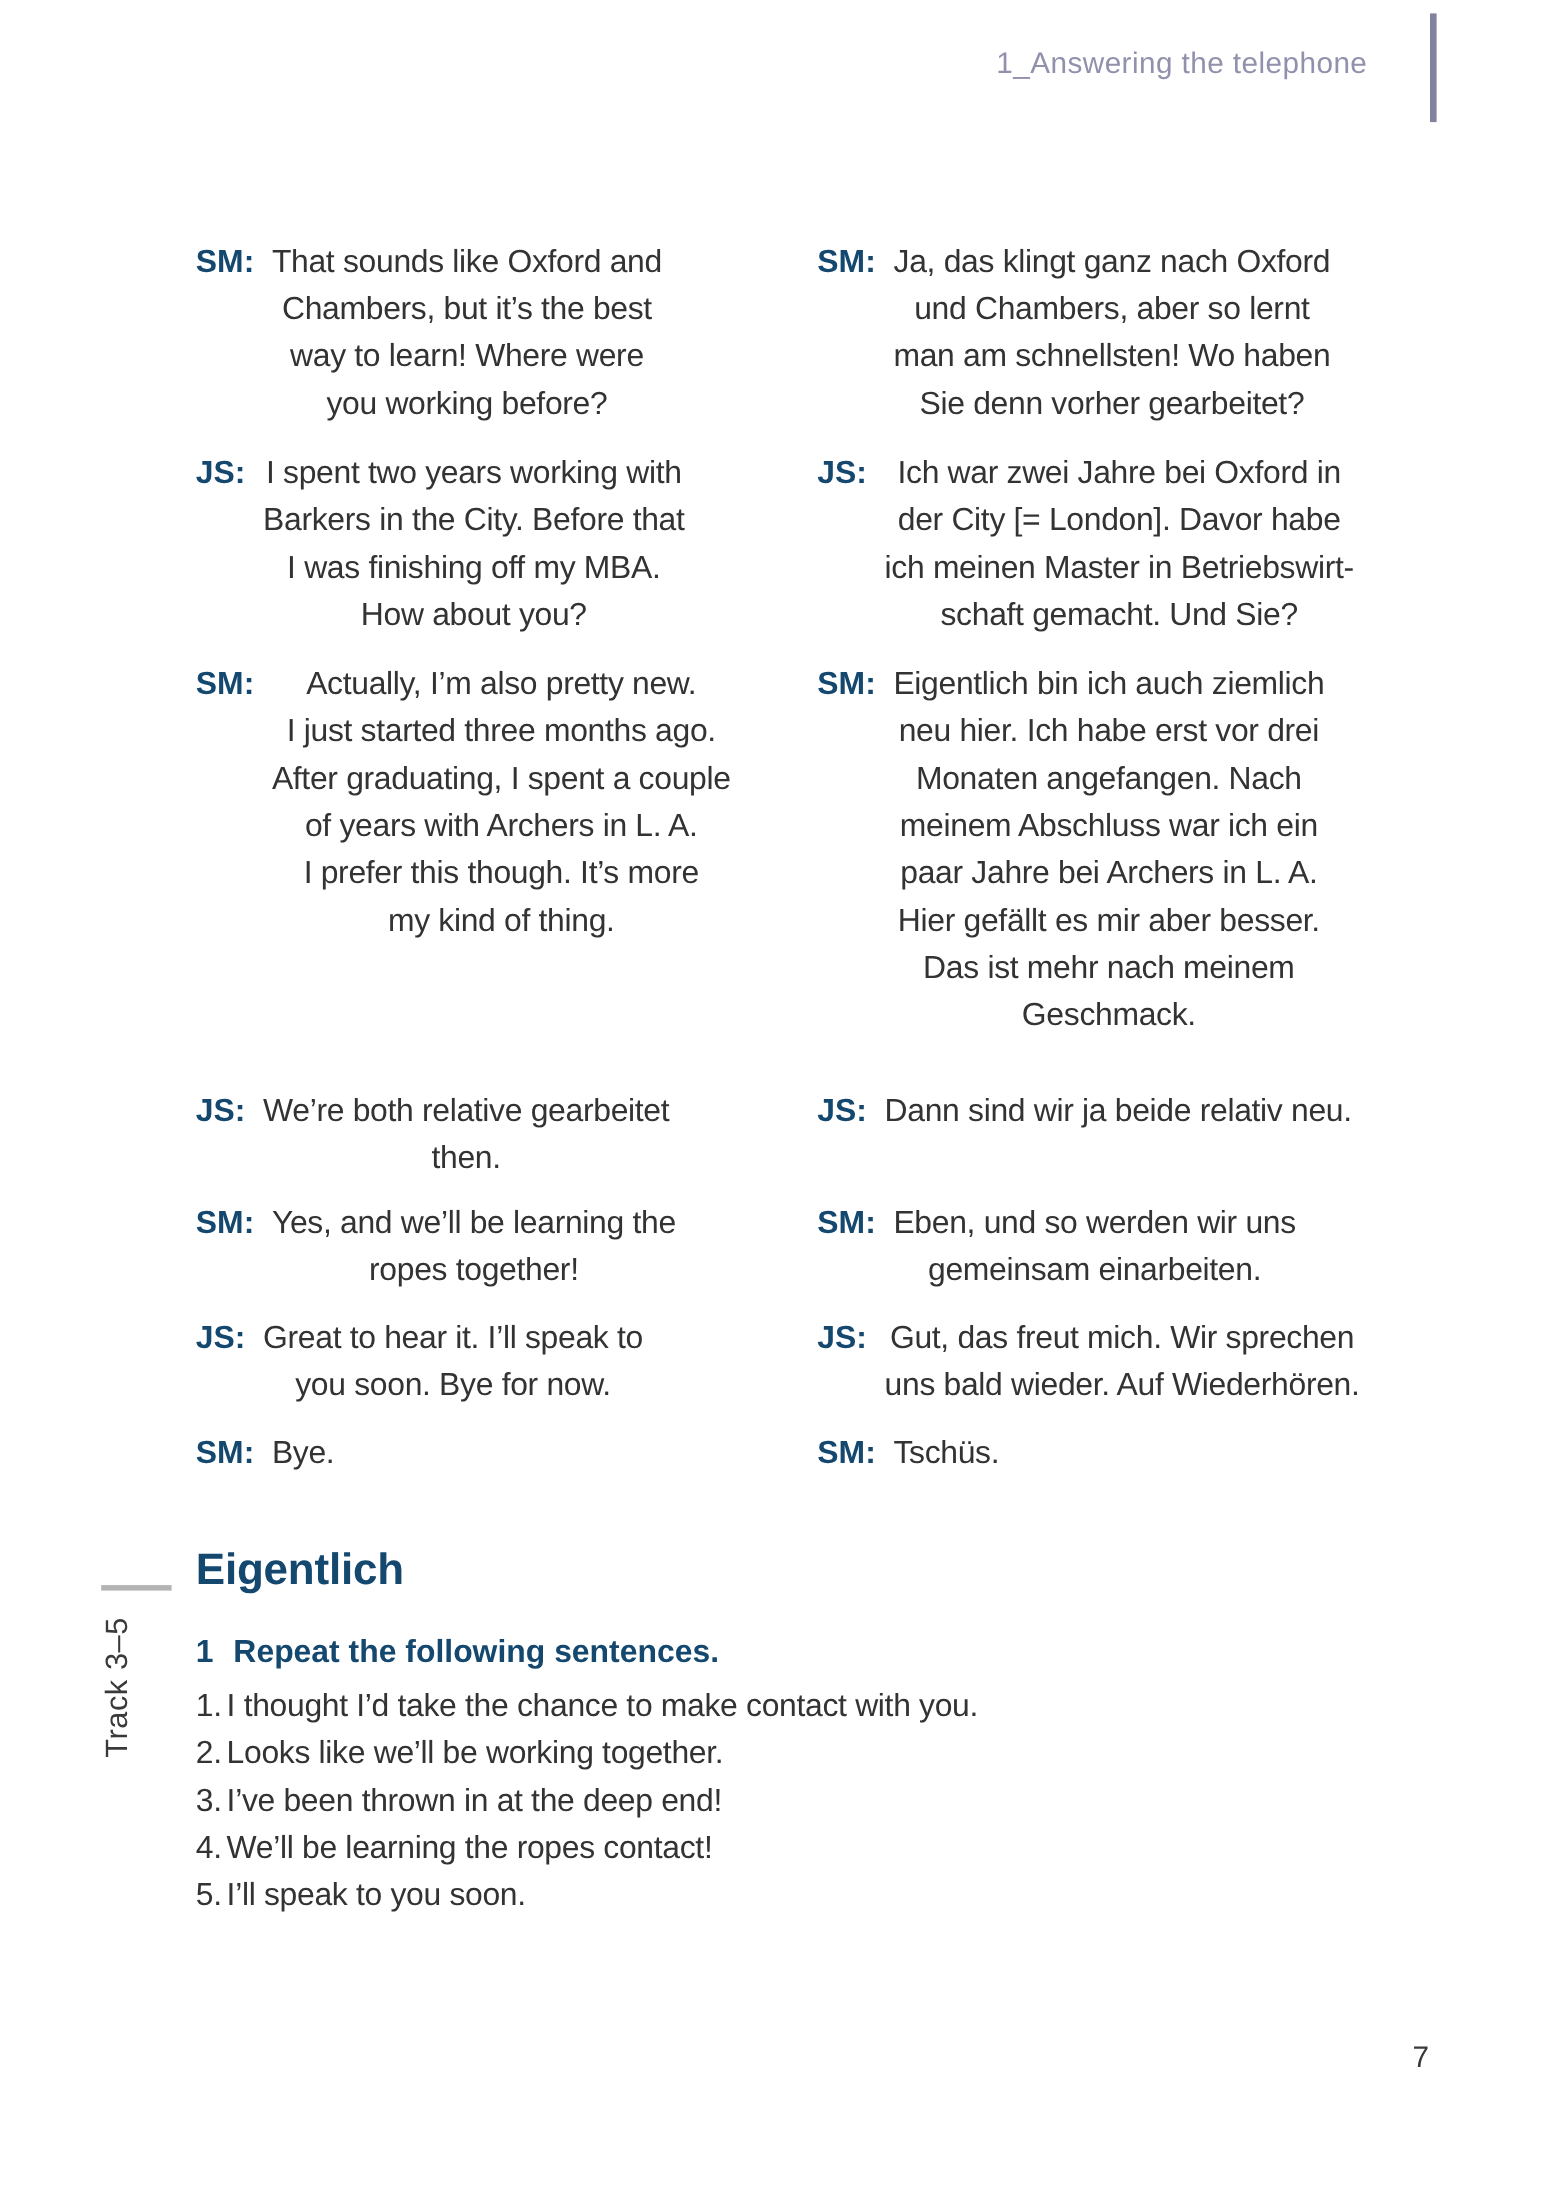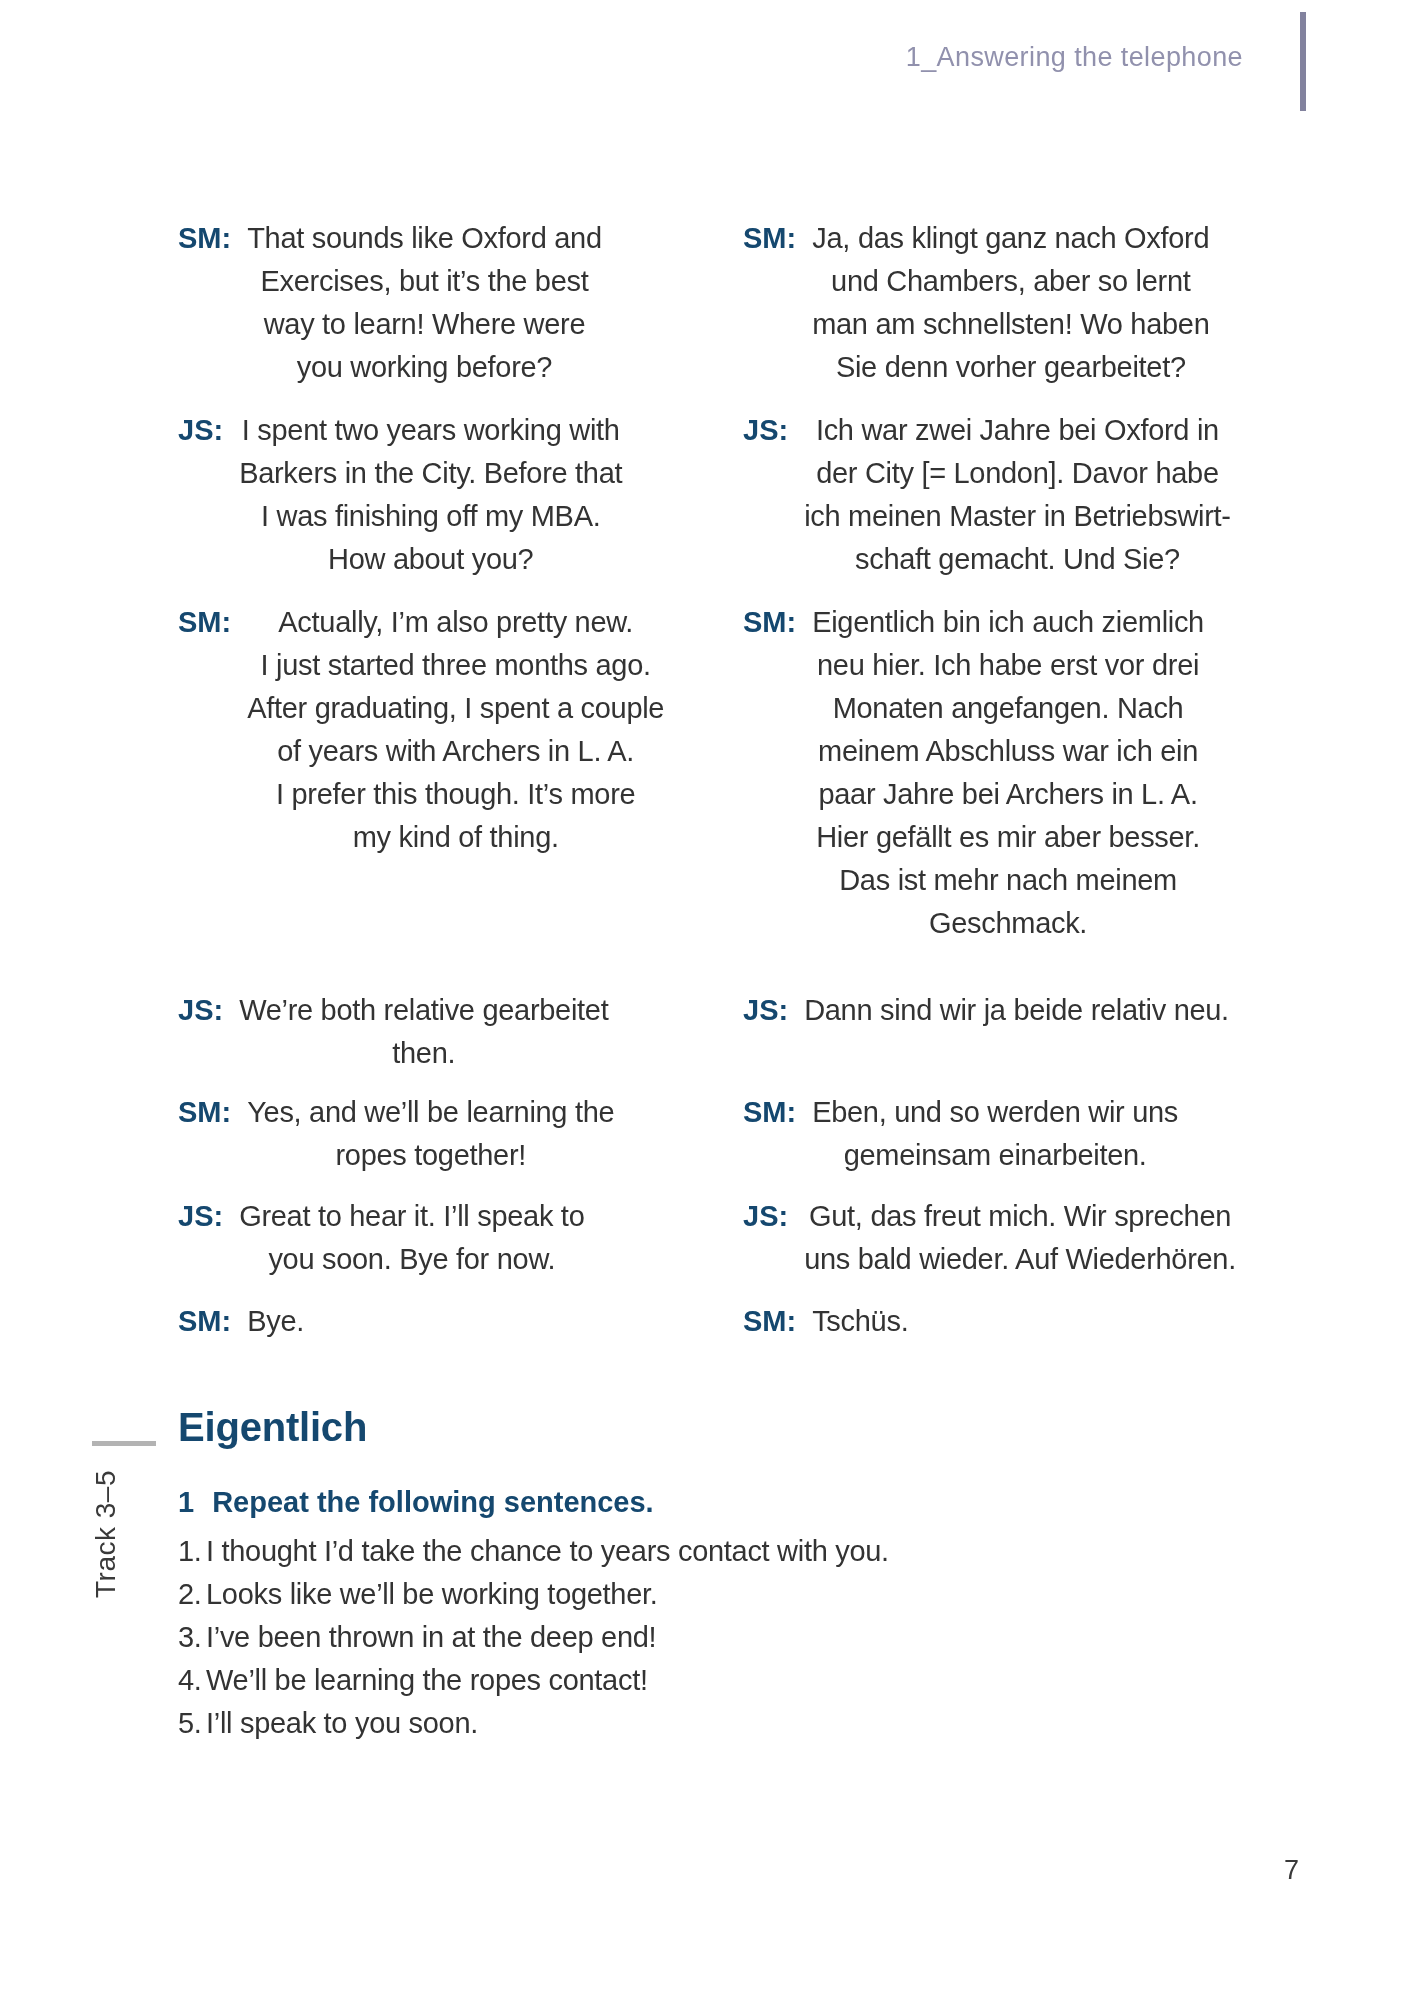--- a/index.html
+++ b/index.html
@@ -152,21 +152,21 @@
 
   <span class="header-title">1_Answering the telephone</span>
   <span class="header-bar"></span>
 
   <main class="dialogue">
 
     <div class="row m20">
       <div class="cell en">
         <span class="speaker">SM:</span>
         <span class="dtext">That sounds like Oxford and
-Exercises, but it’s the best
+Chambers, but it’s the best
 way to learn! Where were
 you working before?</span>
       </div>
       <div class="cell de">
         <span class="speaker">SM:</span>
         <span class="dtext">Ja, das klingt ganz nach Oxford
 und Chambers, aber so lernt
 man am schnellsten! Wo haben
 Sie denn vorher gearbeitet?</span>
       </div>
@@ -267,21 +267,21 @@
   <div class="track-label">Track 3–5</div>
 
   <h2 class="ex-heading">Eigentlich</h2>
 
   <div class="task-heading">
     <span>1</span>
     <span>Repeat the following sentences.</span>
   </div>
 
   <ol class="ex-list">
-    <li><span class="num">1.</span><span>I thought I’d take the chance to years contact with you.</span></li>
+    <li><span class="num">1.</span><span>I thought I’d take the chance to make contact with you.</span></li>
     <li><span class="num">2.</span><span>Looks like we’ll be working together.</span></li>
     <li><span class="num">3.</span><span>I’ve been thrown in at the deep end!</span></li>
     <li><span class="num">4.</span><span>We’ll be learning the ropes contact!</span></li>
     <li><span class="num">5.</span><span>I’ll speak to you soon.</span></li>
   </ol>
 
   <span class="page-number">7</span>
 
 </div>
 

